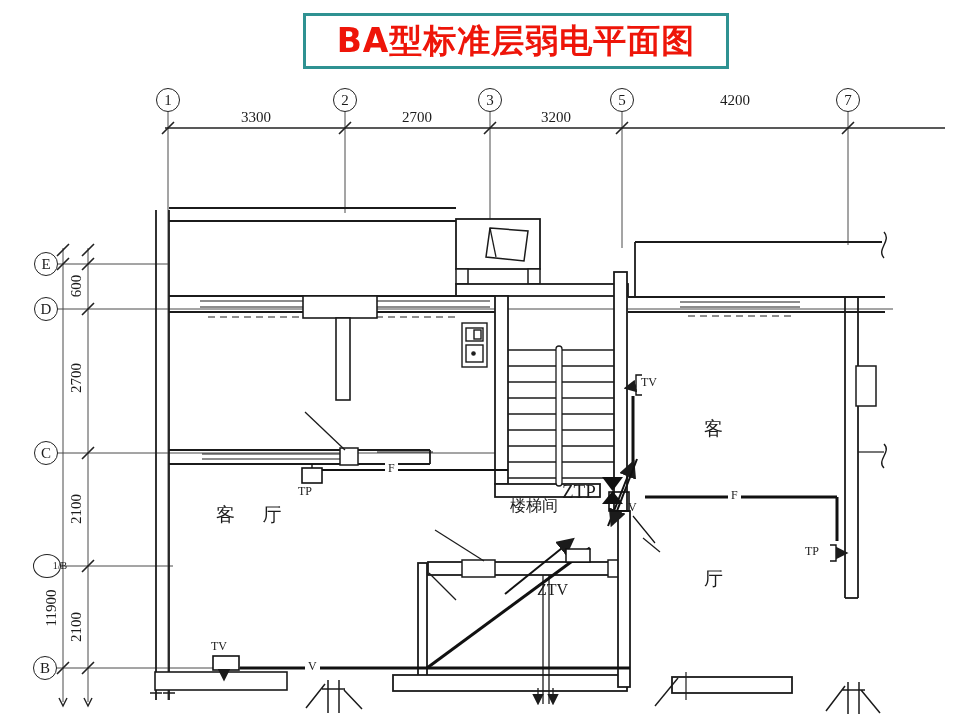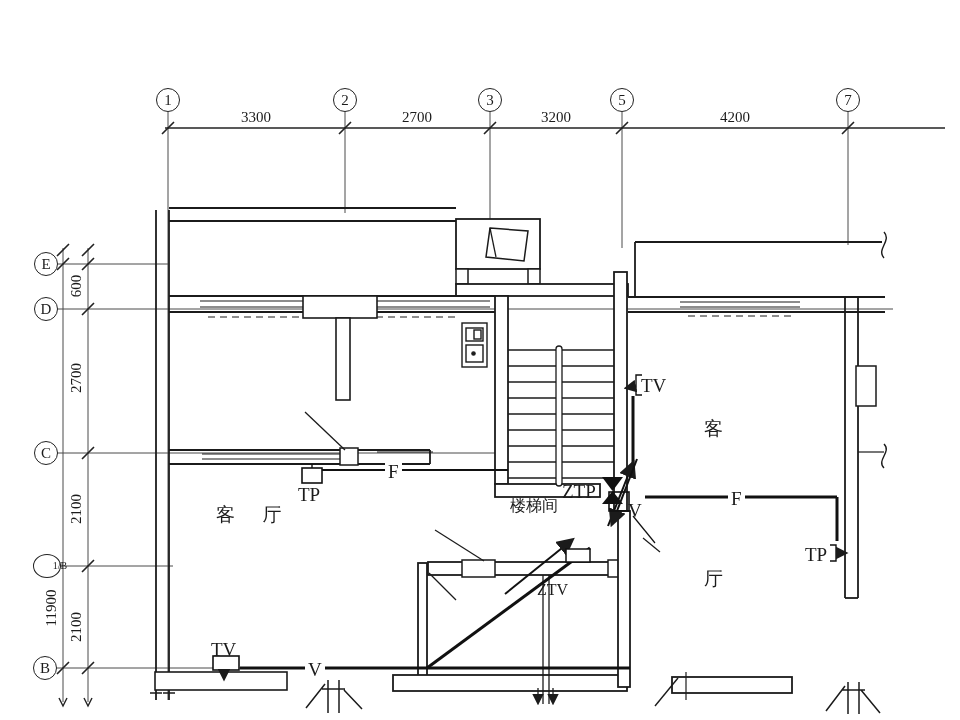--- a/index.html
+++ b/index.html
@@ -14,21 +14,21 @@
   
   .bubble{position:absolute;width:24px;height:24px;border:1.6px solid #222;border-radius:50%;
     background:#fff;display:flex;align-items:center;justify-content:center;
     font-size:15px;line-height:1;box-sizing:border-box;}
   .bubble.small{font-size:10px;padding-left:26px;}
   
   .dim{position:absolute;font-size:15px;white-space:nowrap;transform:translate(-50%,-50%);}
   .dim.vert{transform:translate(-50%,-50%) rotate(-90deg);}
   
   .room{position:absolute;font-size:19px;white-space:pre;}
-  .dev{position:absolute;font-size:19px;white-space:nowrap;}
+  .dev{position:absolute;font-size:12px;white-space:nowrap;}
   .onwire{background:#fff;padding:0 3px;}
 </style>
 </head>
 <body>
 
 <div id="stage">
 
   <svg id="drawing" width="960" height="720" viewBox="0 0 960 720">
     <defs>
       <marker id="ah" viewBox="0 0 10 10" refX="8" refY="5" markerWidth="9" markerHeight="9" orient="auto-start-reverse">
@@ -184,31 +184,34 @@
       <line x1="312" y1="464" x2="312" y2="468" stroke-width="1.4"></line>
 
       <path d="M830,545 h6 v16 h-6" stroke-width="1.4"></path>
       <line x1="836" y1="553" x2="846" y2="553" stroke-width="1.4" marker-end="url(#ah)"></line>
 
       <rect x="213" y="656" width="26" height="14" fill="#fff" stroke-width="1.6"></rect>
       <line x1="224" y1="670" x2="224" y2="679" stroke-width="1.4" marker-end="url(#ah)"></line>
     </g>
   </svg>
 
+  <div class="title-box">
+    <span class="title-text">BA型标准层弱电平面图</span>
+  </div>
 
   <div class="bubble" style="left:156px;top:88px;">1</div>
   <div class="bubble" style="left:333px;top:88px;">2</div>
   <div class="bubble" style="left:478px;top:88px;">3</div>
   <div class="bubble" style="left:610px;top:88px;">5</div>
   <div class="bubble" style="left:836px;top:88px;">7</div>
 
   <div class="dim" style="left:256px;top:117px;text-align:center;">3300</div>
   <div class="dim" style="left:417px;top:117px;">2700</div>
   <div class="dim" style="left:556px;top:117px;">3200</div>
-  <div class="dim" style="left:735px;top:117px;">4200</div>
+  <div class="dim" style="left:735px;top:100px;">4200</div>
 
   <div class="bubble" style="left:34px;top:252px;">E</div>
   <div class="bubble" style="left:34px;top:297px;">D</div>
   <div class="bubble" style="left:34px;top:441px;">C</div>
   <div class="bubble small" style="left:33px;top:554px;">1/B</div>
   <div class="bubble" style="left:33px;top:656px;">B</div>
 
   <div class="dim vert" style="left:76px;top:286px;">600</div>
   <div class="dim vert" style="left:76px;top:378px;">2700</div>
   <div class="dim vert" style="left:76px;top:509px;">2100</div>

